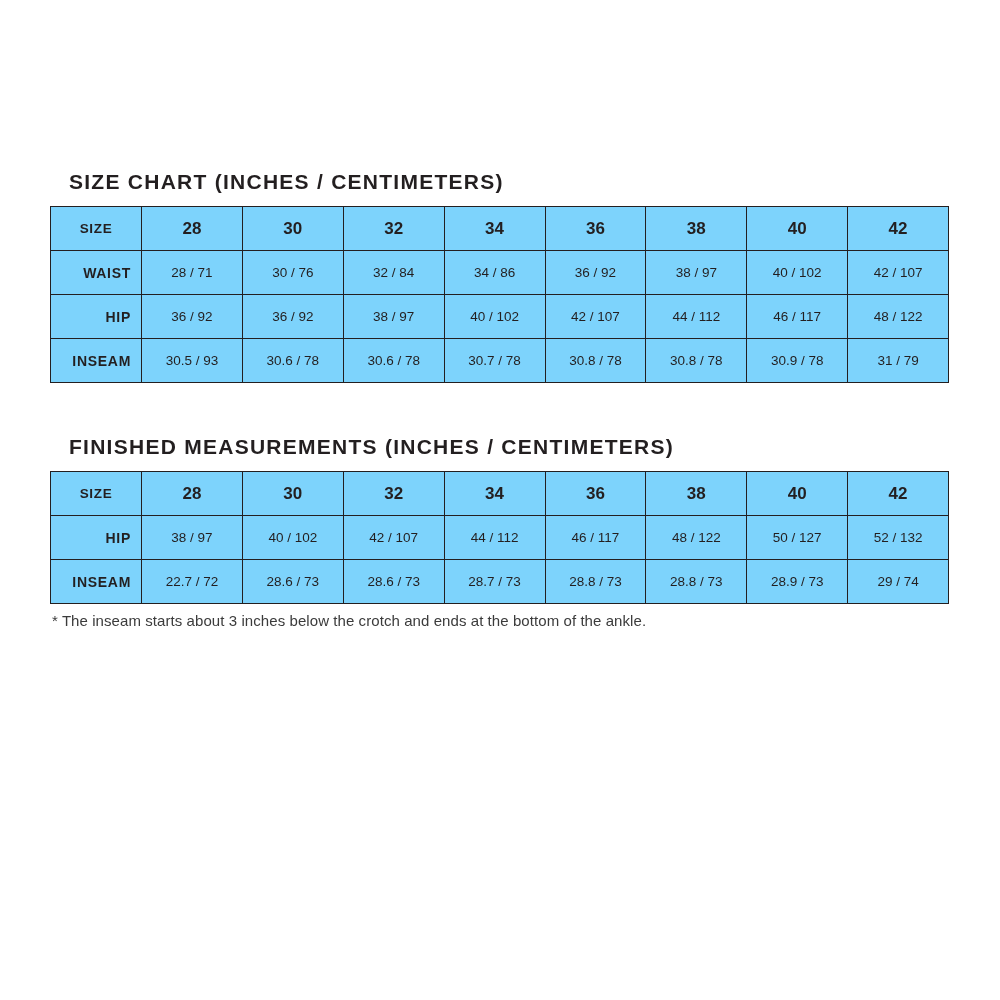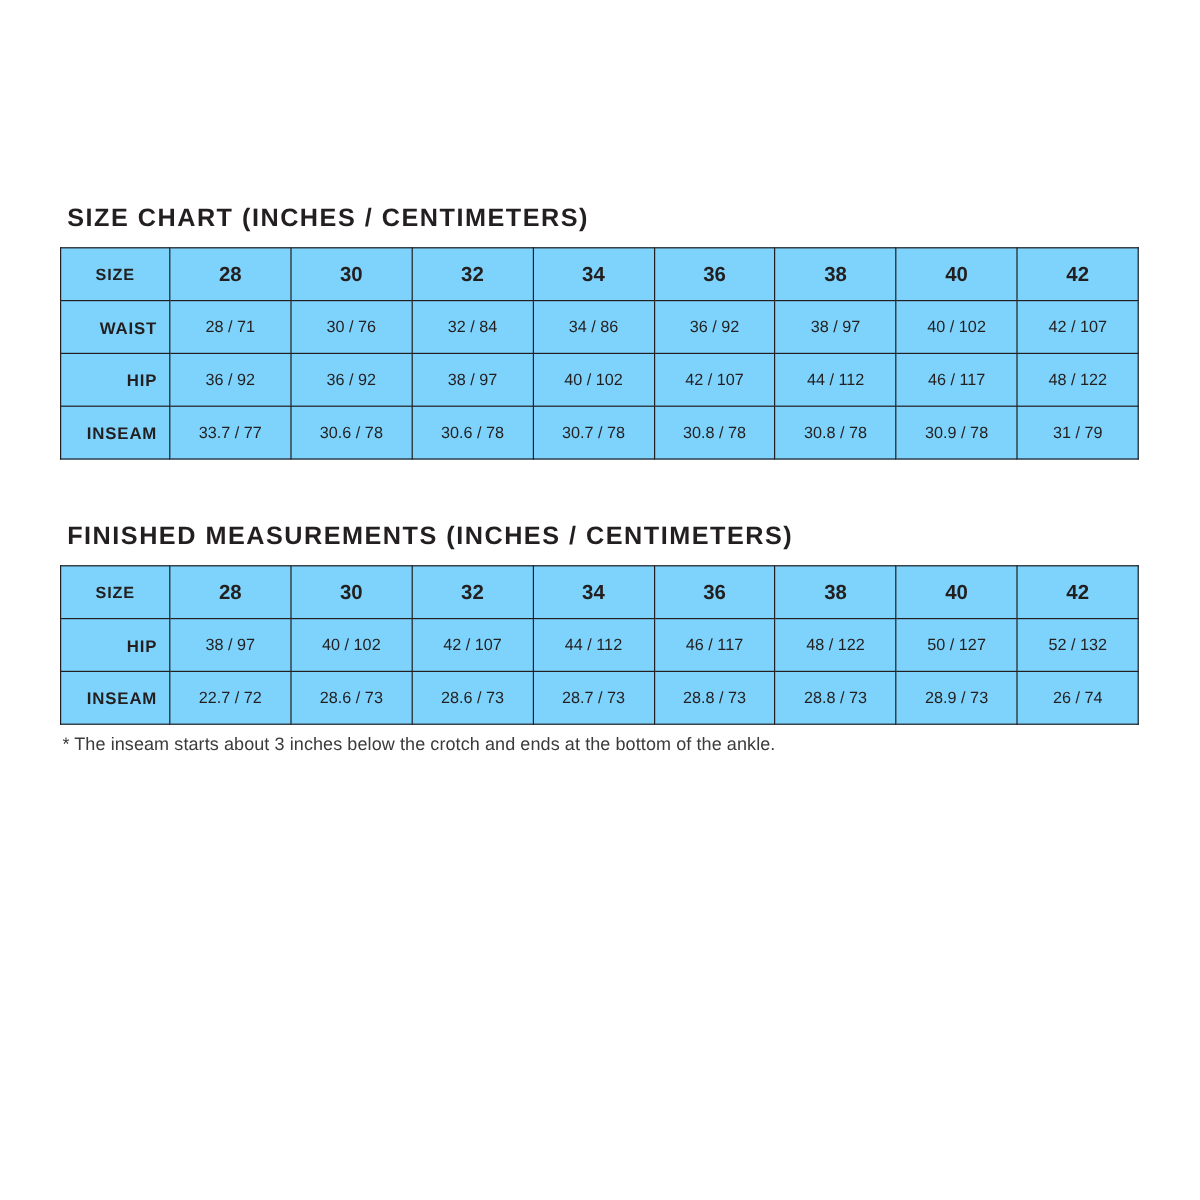--- a/index.html
+++ b/index.html
@@ -19,21 +19,21 @@
     position: absolute;
     left: 50px;
     top: 170px;
     width: 900px;
   }
   .section-title {
     font-size: 21px;
     font-weight: bold;
     letter-spacing: 0.06em;
     color: #231f20;
-    margin: 0 0 12px 6px;
+    margin: 0 0 12px 19px;
     white-space: nowrap;
   }
   table.size-table {
     border-collapse: collapse;
     table-layout: fixed;
     width: 899px;
     background: #7dd3fc;
   }
   table.size-table td,
   table.size-table th {
@@ -117,21 +117,21 @@
         <td class="cell">36 / 92</td>
         <td class="cell">38 / 97</td>
         <td class="cell">40 / 102</td>
         <td class="cell">42 / 107</td>
         <td class="cell">44 / 112</td>
         <td class="cell">46 / 117</td>
         <td class="cell">48 / 122</td>
       </tr>
       <tr>
         <td class="rowhead">INSEAM</td>
-        <td class="cell">33.7 / 77</td>
+        <td class="cell">30.5 / 93</td>
         <td class="cell">30.6 / 78</td>
         <td class="cell">30.6 / 78</td>
         <td class="cell">30.7 / 78</td>
         <td class="cell">30.8 / 78</td>
         <td class="cell">30.8 / 78</td>
         <td class="cell">30.9 / 78</td>
         <td class="cell">31 / 79</td>
       </tr>
     </tbody>
   </table>
@@ -166,20 +166,20 @@
       </tr>
       <tr>
         <td class="rowhead">INSEAM</td>
         <td class="cell">22.7 / 72</td>
         <td class="cell">28.6 / 73</td>
         <td class="cell">28.6 / 73</td>
         <td class="cell">28.7 / 73</td>
         <td class="cell">28.8 / 73</td>
         <td class="cell">28.8 / 73</td>
         <td class="cell">28.9 / 73</td>
-        <td class="cell">26 / 74</td>
+        <td class="cell">29 / 74</td>
       </tr>
     </tbody>
   </table>
 
   <div class="footnote">* The inseam starts about 3 inches below the crotch and ends at the bottom of the ankle.</div>
 
 </div>
 
 </body></html>

